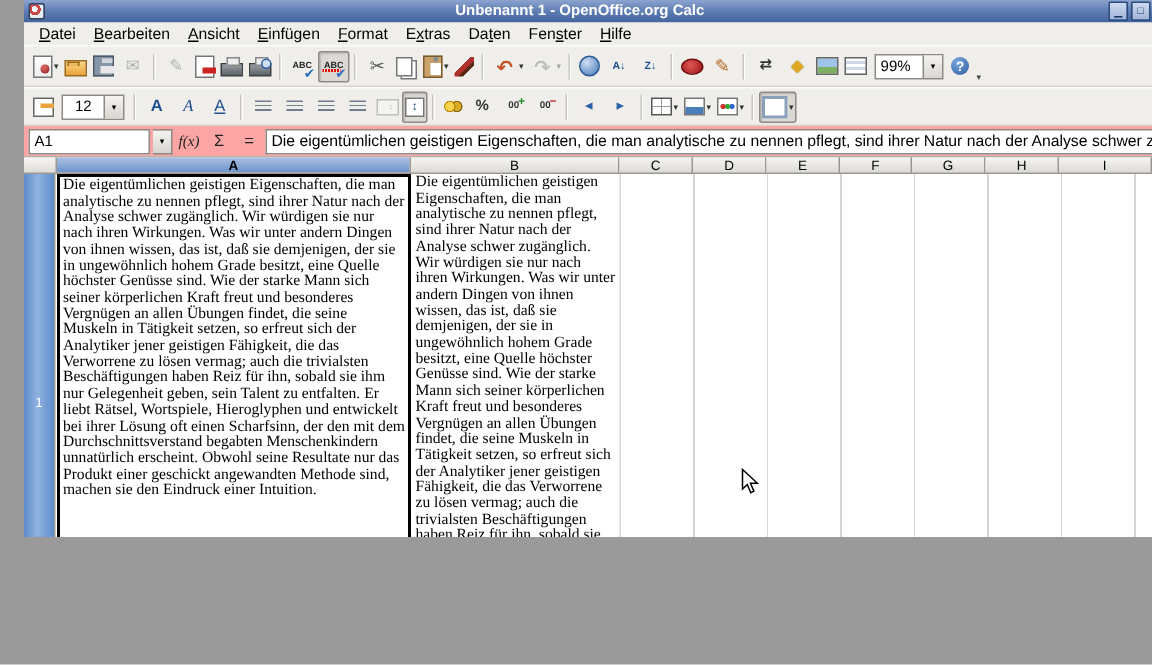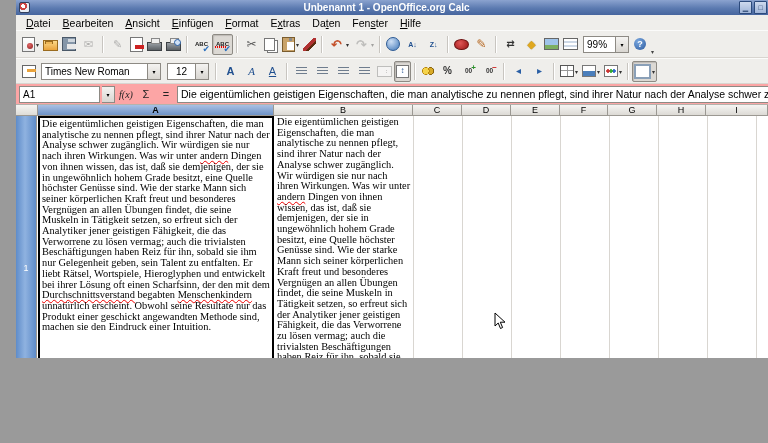--- a/index.html
+++ b/index.html
@@ -128,21 +128,21 @@
   .colh.sel{background:linear-gradient(180deg,#a9c0e4,#6e93c8);font-weight:bold;}
   
   .grid{position:relative;width:752px;height:304px;background:#fff;overflow:hidden;}
   .rowheader{position:absolute;left:0;top:0;width:21px;height:100%;border-right:1px solid #9b9892;
     background:linear-gradient(90deg,#5f8cc9,#8fb2e0 45%,#5f8cc9);color:#fff;font-size:9px;
     display:flex;align-items:center;justify-content:center;box-sizing:border-box;}
   .cellA{position:absolute;left:22px;top:0;width:236px;height:100%;box-sizing:border-box;
     border:2px solid #000;border-bottom:none;padding:1px 2px;overflow:hidden;}
   .cellB{position:absolute;left:259px;top:0;width:137px;height:100%;box-sizing:border-box;padding:1px 1px 0 2px;overflow:hidden;}
   .celltext{font-family:"Liberation Serif","DejaVu Serif",serif;font-size:10.4px;line-height:10.7px;color:#000;}
-  .wavy{text-decoration:underline;text-decoration-style:wavy;text-decoration-color:#e00;text-decoration-thickness:1px;text-underline-offset:1px;}
+  .wavy{text-decoration-style:wavy;text-decoration-color:#e00;text-decoration-thickness:1px;text-underline-offset:1px;}
   .gridlines{position:absolute;left:397px;top:0;width:355px;height:100%;
     background:repeating-linear-gradient(90deg,#d9d6d1 0 1px,transparent 1px 49px);}
   .cursor{position:absolute;left:478px;top:196px;}
   
   .vscroll{position:absolute;right:0;top:103px;width:16px;height:315px;background:#dcd9d4;border-left:1px solid #b5b2ac;box-sizing:border-box;}
   .varrow{height:12px;display:flex;align-items:center;justify-content:center;font-size:6px;
     background:linear-gradient(180deg,#f4f3f1,#d5d2cd);border:1px solid #9b9892;box-sizing:border-box;color:#333;}
   .varrow.dn{position:absolute;bottom:0;left:0;right:0;}
   .vthumb{position:absolute;left:1px;right:1px;top:14px;height:136px;border:1px solid #4a74ad;border-radius:1px;
     background:linear-gradient(90deg,#92b4e4,#5d8ecf);}
@@ -293,24 +293,20 @@
           <span class="ic k-help">?</span>
         </span>
       </div>
     <span class="ofl">▾</span>
   </div>
 
   <div class="toolbar fmt">
     <div style="display:flex;align-items:center;">
         <span class="tbtn">
           <span class="ic k-styles"></span>
-        </span>
-        <span class="combo" style="width: 118px;">
-          <span class="combo-v">Times New Roman</span>
-          <span class="combo-a">▾</span>
         </span>
         <span class="combo" style="width: 40px; text-align: center;">
           <span class="combo-v">12</span>
           <span class="combo-a">▾</span>
         </span>
         <span class="tb-sep"></span>
         <span class="tbtn">
           <span class="ic k-bold">A</span>
         </span>
         <span class="tbtn">

